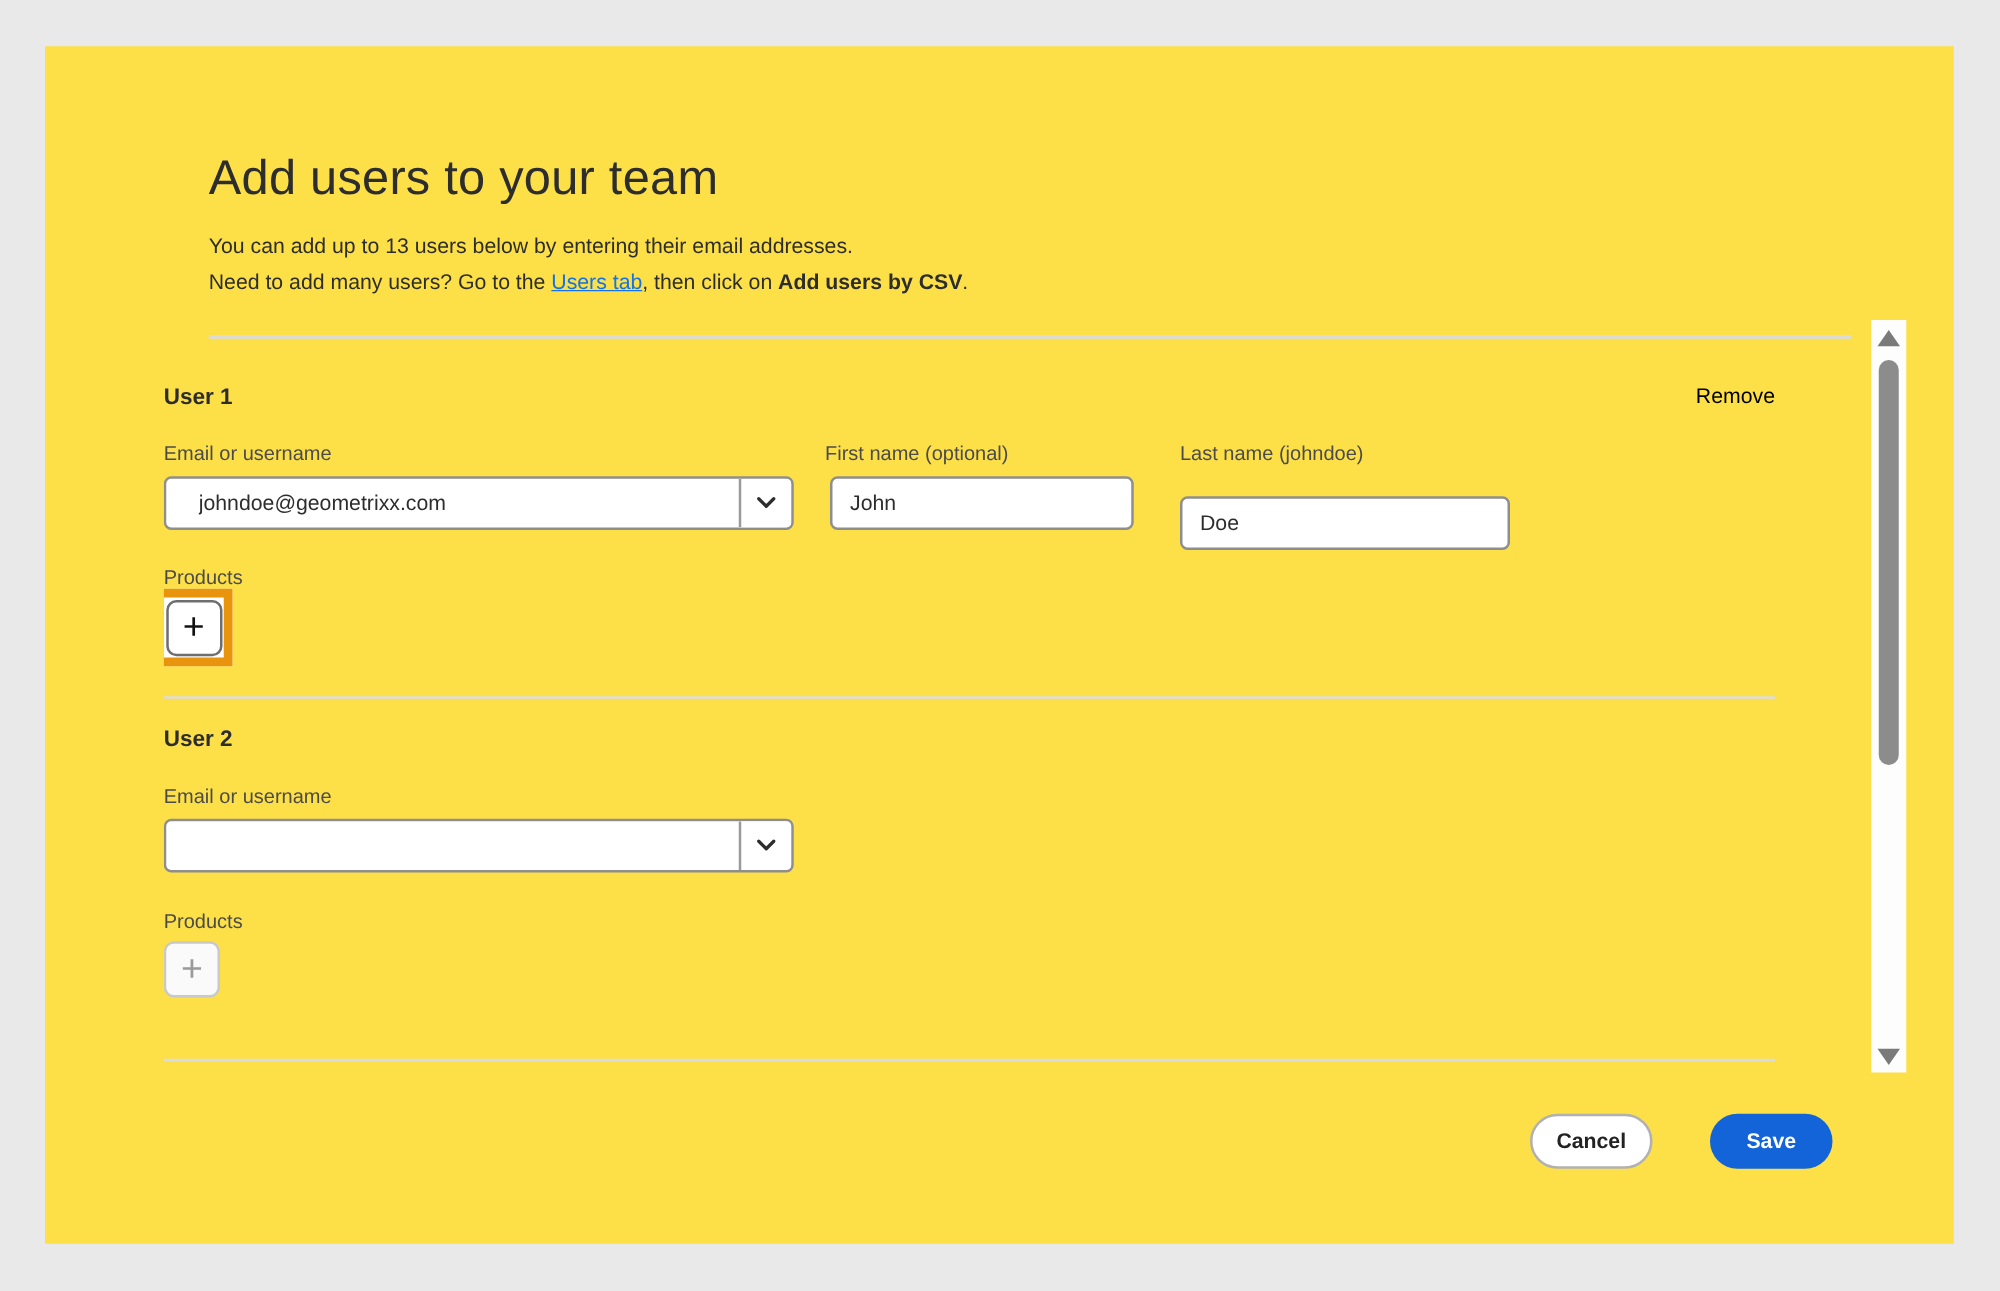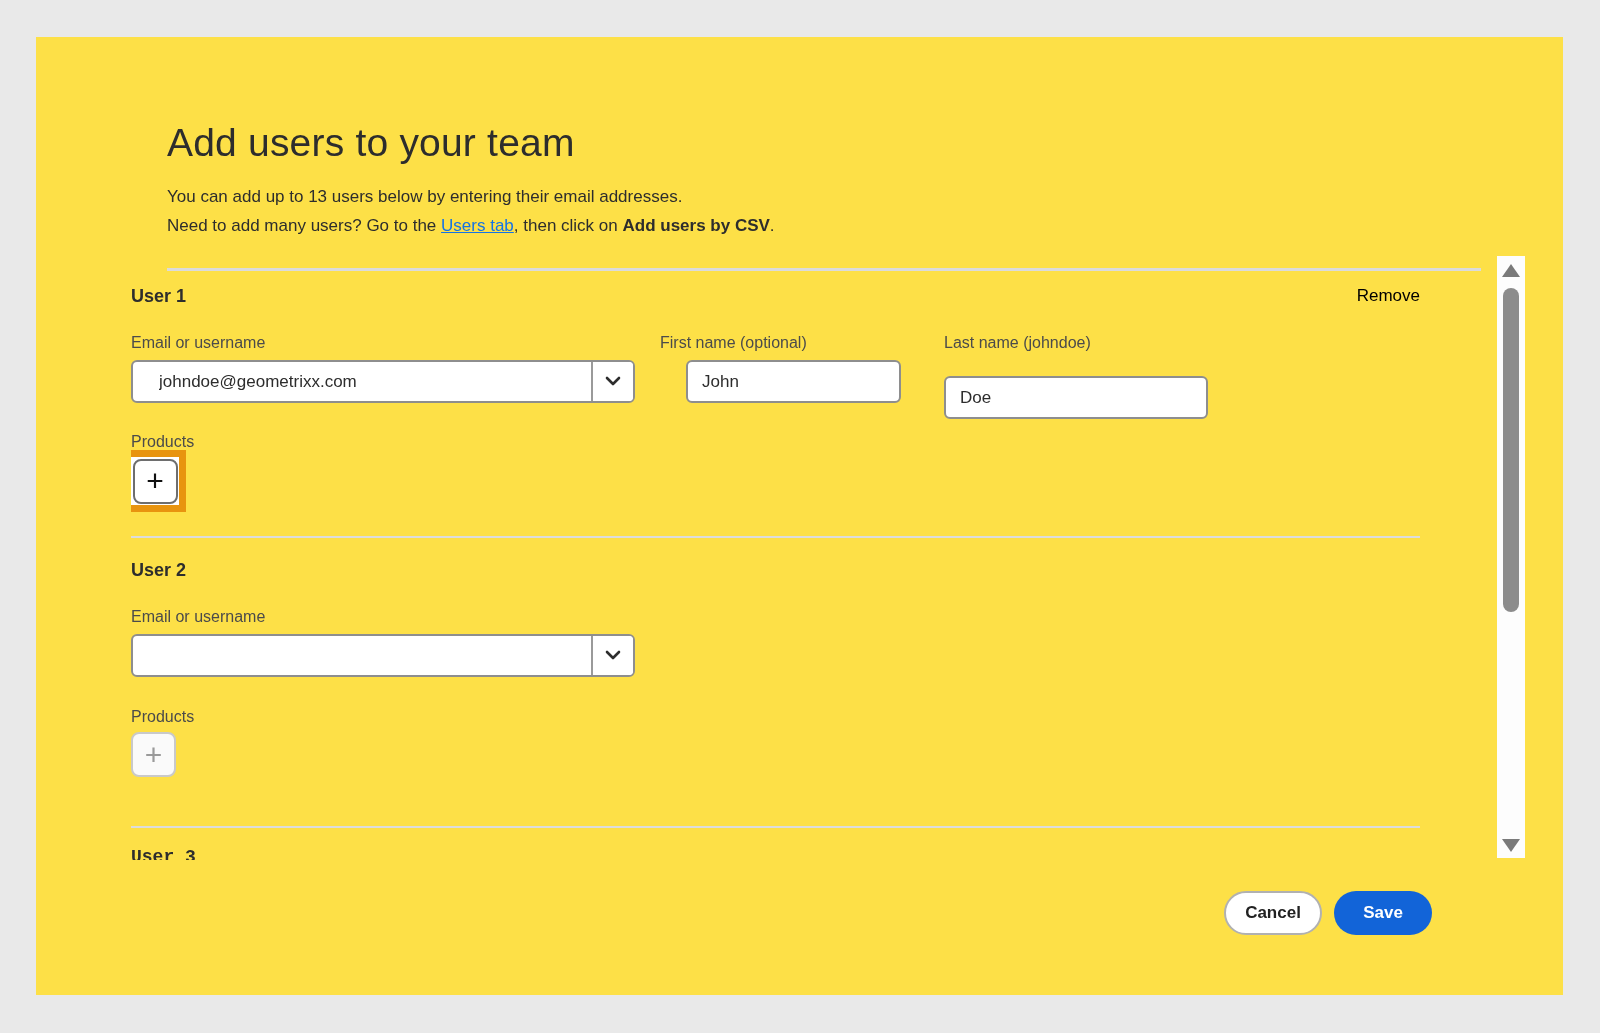--- a/index.html
+++ b/index.html
@@ -22,21 +22,21 @@
   .intro-line1 { position:absolute; left:131px; top:150px; font-size:17px; }
   .intro-line2 { position:absolute; left:131px; top:179px; font-size:17px; }
   .intro-link { color:#1473E6; text-decoration:underline; cursor:pointer; }
   .intro-bold { font-weight:700; }
   .divider-top {
     position:absolute; left:131px; top:231px; width:1314px; height:3px; background:#DBDBDB;
   }
   .viewport {
     position:absolute; left:131px; top:252px; width:1289px; height:608px; overflow:hidden;
   }
-  .viewport > * { position:absolute; }
+  .viewport > * { position:absolute;margin-top:21px; }
   .user-heading { font-size:18px; font-weight:700; color:#2d2d2d; line-height:22px; }
   .remove-link { font-size:17px; color:#000000; cursor:pointer; line-height:22px; }
   .field-label { font-size:16px; color:#4b4b4b; }
   .combo {
     display:flex; align-items:stretch; background:#fff;
     border:2px solid #8E8E8E; border-radius:6px; overflow:hidden; height:43px;
   }
   .combo input {
     flex:1; border:none; outline:none; background:transparent;
     font-family:inherit; font-size:17px; color:#2d2d2d; padding:0 26px; min-width:0;
@@ -76,21 +76,21 @@
     position:absolute; left:1503px; top:288px; width:16px; height:324px;
     background:#8C8C8C; border-radius:8px; cursor:grab;
   }
   
   .btn {
     position:absolute; top:891px; width:98px; height:44px; border-radius:22px;
     font-family:inherit; font-size:17px; font-weight:700; cursor:pointer;
     display:flex; align-items:center; justify-content:center;
   }
   .btn-cancel { left:1224px; background:#fff; border:2px solid #B1B1B1; color:#222; }
-  .btn-save  { left:1334px; background:#1264D8; border:none; color:#fff; }
+  .btn-save  { left:1368px; background:#1264D8; border:none; color:#fff; }
 </style>
 </head>
 <body>
 
 <div class="card">
   <h1 class="page-title">Add users to your team</h1>
 
   <p class="intro-line1">You can add up to 13 users below by entering their email addresses.</p>
   <p class="intro-line2"><span>Need to add many users? Go to the </span><a class="intro-link">Users tab</a><span>, then click on </span><span class="intro-bold">Add users by CSV</span><span>.</span></p>
 
@@ -108,21 +108,21 @@
     <button class="chev-btn">
       <span>
         <svg width="16" height="10" viewBox="0 0 16 10">
             <path d="M2 2 L8 8 L14 2" fill="none" stroke="#2d2d2d" stroke-width="2.6" stroke-linecap="round" stroke-linejoin="round"></path>
           </svg>
       </span>
     </button>
   </div>
 
   <div class="field-label" style="left:529px; top:82px;">First name (optional)</div>
-  <input class="text-field" style="left: 555px; top: 108px; width: 215px; position: absolute;" type="text" value="John">
+  <input class="text-field" style="left: 533px; top: 108px; width: 243px; position: absolute;" type="text" value="John">
 
   <div class="field-label" style="left:813px; top:82px;">Last name (johndoe)</div>
   <input class="text-field" style="left: 813px; top: 124px; width: 264px; position: absolute;" type="text" value="Doe">
 
   <div class="field-label" style="left:0; top:181px;">Products</div>
   <div class="plus-highlight" style="left:-7px; top:198px;">
     <button class="plus-btn">
         <span>+</span>
       </button>
   </div>

